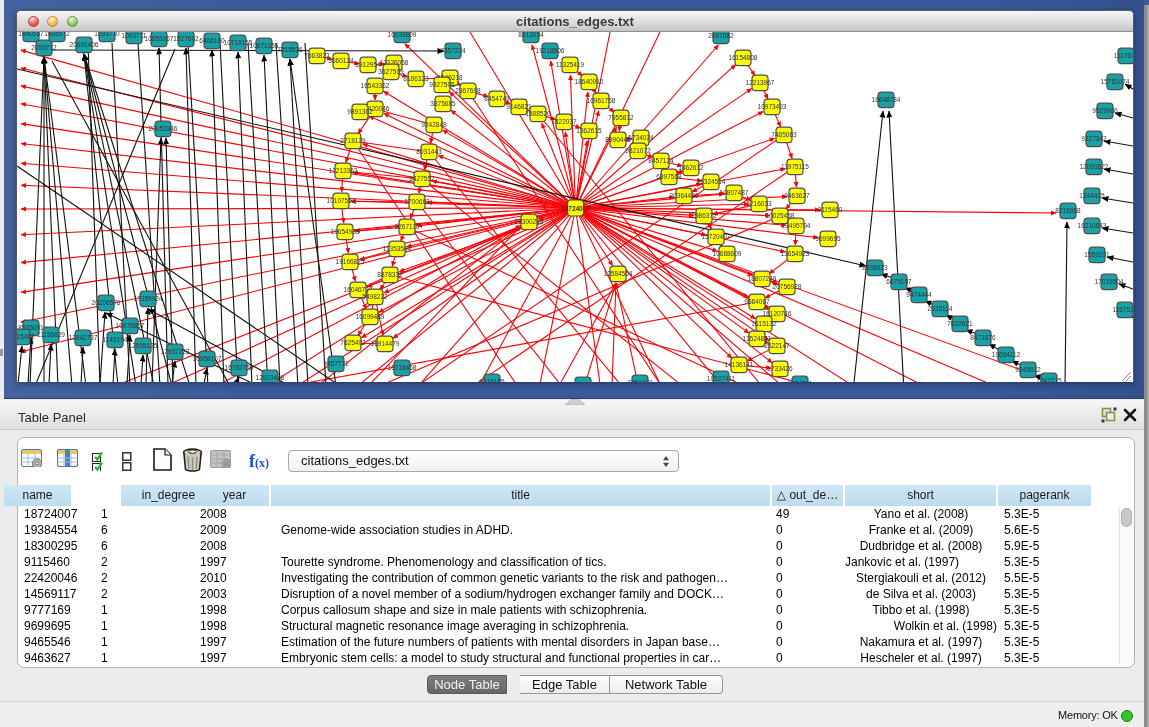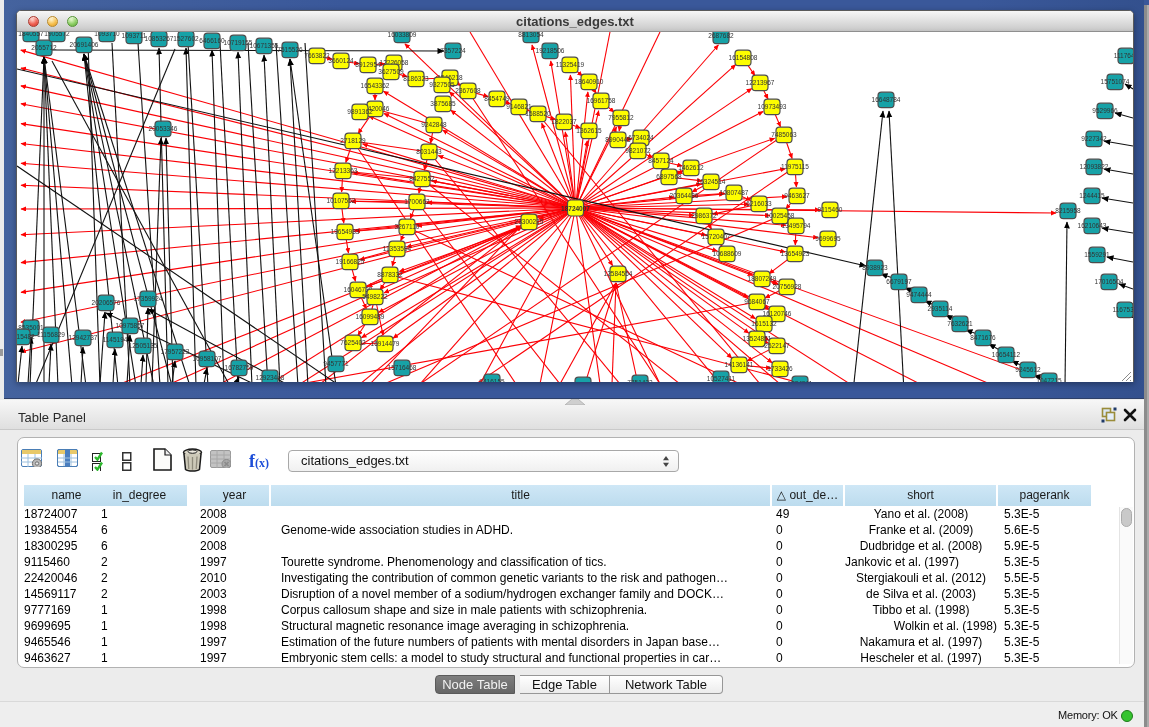--- a/index.html
+++ b/index.html
@@ -658,22 +658,22 @@
       <line x1="15" y1="9.5" x2="14.2" y2="22"></line>
     </g>
 </svg>
 <div style="position:absolute;left:249px;top:451px;font-family:'Liberation Serif',serif;color:#1d4ed8"><span style="font-size:18px;font-weight:bold">f</span><span style="font-size:12px;font-weight:bold">(x)</span></div>
 <div id="dd">citations_edges.txt
  <svg style="position:absolute;right:8px;top:5px" width="8" height="12">
       <path d="M4,0 L7,4.2 L1,4.2 Z" fill="#444"></path>
       <path d="M4,11 L7,6.8 L1,6.8 Z" fill="#444"></path>
     </svg>
 </div>
-<div class="hc" style="left:24px;width:85px">name</div>
-<div class="hc" style="left:92px;width:95px">in_degree</div>
+<div class="hc" style="left:4px;width:67px">name</div>
+<div class="hc" style="left:121px;width:95px">in_degree</div>
 <div class="hc" style="left:200px;width:69px">year</div>
 <div class="hc" style="left:271px;width:499px">title</div>
 <div class="hc" style="left:772px;width:71px">△ out_de…</div>
 <div class="hc" style="left:845px;width:151px">short</div>
 <div class="hc" style="left:998px;width:93px">pagerank</div>
 <div class="tr" style="top:506px">
     <span style="left:24px">18724007</span>
     <span style="left:101px">1</span>
     <span style="left:200px">2008</span>
     <span style="left:776px">49</span>
@@ -756,21 +756,21 @@
     <span style="left:101px">1</span>
     <span style="left:200px">1997</span>
     <span style="left:281px">Embryonic stem cells: a model to study structural and functional properties in car…</span>
     <span style="left:776px">0</span>
     <span style="left:845px;width:152px;text-align:center">Hescheler et al. (1997)</span>
     <span style="left:1004px">5.3E-5</span>
   </div>
 <div id="sbar"></div>
 <div id="sthumb"></div>
 <div id="segs">
- <div class="on" style="left:8px;width:80px;border-radius:4px 0 0 4px">Node Table</div>
+ <div class="on" style="left:0;width:80px;border-radius:4px 0 0 4px">Node Table</div>
  <div style="left:93px;width:90px;border-left:none">Edge Table</div>
  <div style="left:183px;width:113px;border-left:none;border-radius:0 4px 4px 0">Network Table</div>
 </div>
 <div id="statline"></div>
 <div id="mem">Memory: OK</div>
 <div style="position:absolute;left:1121px;top:710px;width:12px;height:12px;border-radius:50%;background:#35c42f;border:1.5px solid #1e7a1a"></div>
 <div id="rstrip">
  <div style="position:absolute;left:0;top:0;width:5px;height:5px;background:#3a589a"></div>
  <div style="position:absolute;left:0;top:5px;width:3px;height:722px;background:#8c8c8c"></div>
  <div style="position:absolute;left:3px;top:5px;width:2px;height:722px;background:#ababab"></div>

